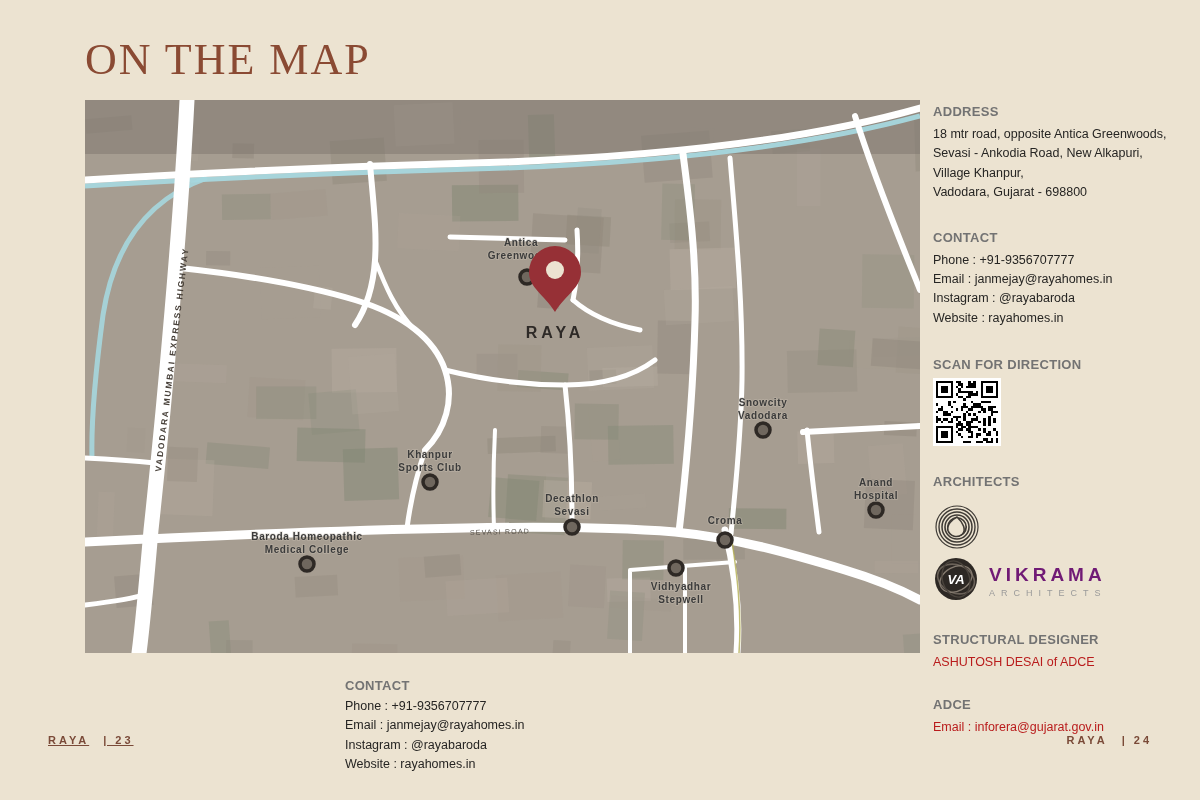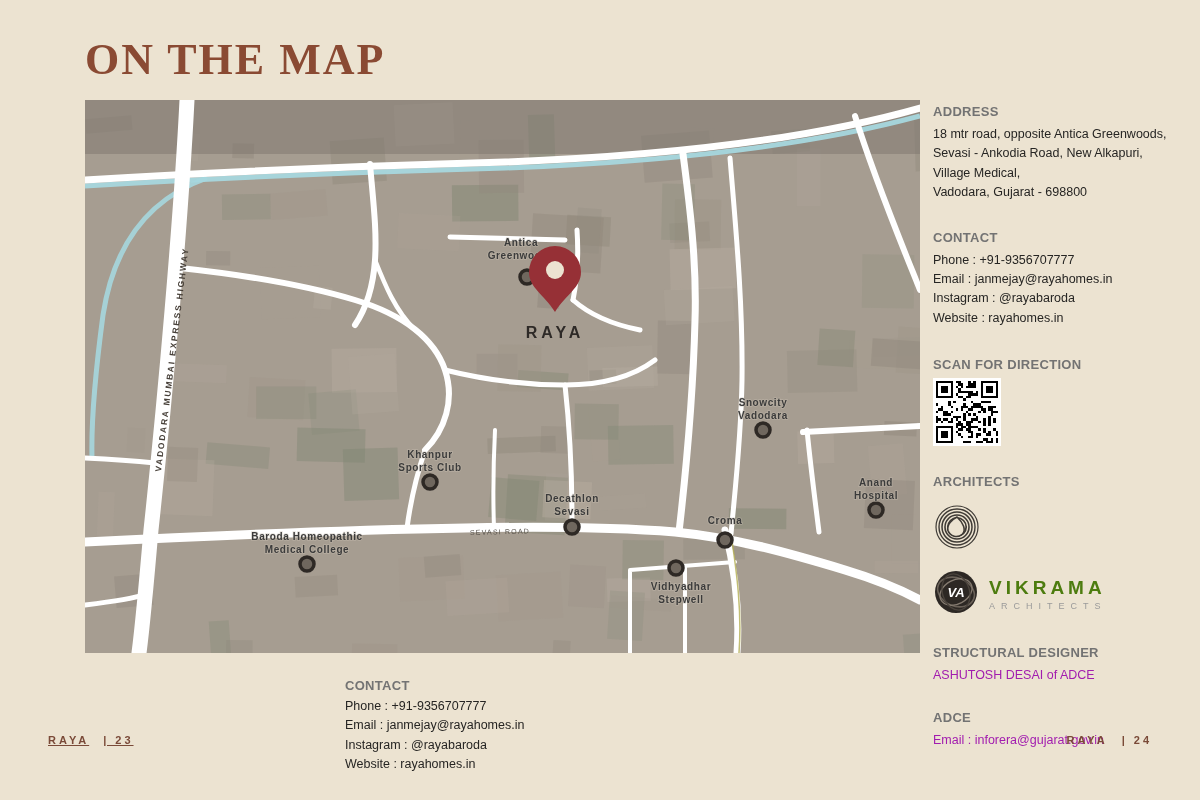--- a/index.html
+++ b/index.html
@@ -4,21 +4,21 @@
 <style>
   * { margin:0; padding:0; box-sizing:border-box; }
   html,body { width:1200px; height:800px; overflow:hidden; }
   body { background:#ece3d1; font-family:"Liberation Sans", sans-serif; position:relative; }
 
   .page { position:absolute; inset:0; }
 
   .page-title {
     position:absolute; left:85px; top:34px;
     font-family:"Liberation Serif", serif;
-    font-size:44px; font-weight:700; letter-spacing:2px;
+    font-size:44px; font-weight:400; letter-spacing:2px;
     color:#8a4a33;
   }
 
   .map-wrap { position:absolute; left:85px; top:100px; width:835px; height:553px; }
   .map-wrap svg { display:block; }
 
   .sidebar { position:absolute; left:933px; top:104px; width:240px; color:#262523; }
   .side-heading {
     font-size:13px; font-weight:700; color:#737373; letter-spacing:.3px; margin-bottom:6px;
   }
@@ -31,24 +31,24 @@
   #sec-architects { margin-bottom:12px; }
   #sec-structural { margin-bottom:25px; }
 
   .qr-box { margin-top:6px; width:68px; height:68px; background:#fff; padding:3px; }
 
   .logo-row { display:flex; align-items:center; margin-top:14px; }
   .logo-icon { flex:0 0 auto; margin-right:10px; }
   .ds-name { font-size:15.5px; letter-spacing:3.5px; color:#4f4f4f; font-weight:400; }
   .ds-sub  { font-size:10.5px; letter-spacing:1.2px; color:#6e6e6e; margin-top:1px; }
   .ds-person { font-size:12px; letter-spacing:.8px; color:#3c3c3c; margin-top:2px; }
-  .vk-name { font-size:19px; font-weight:700; letter-spacing:4px; color:#4d7c0f; }
+  .vk-name { font-size:19px; font-weight:700; letter-spacing:4px; color:#701a75; }
   .vk-sub  { font-size:9px; letter-spacing:6px; color:#9a9a9a; margin-top:2px; }
 
-  .value-line { font-size:12.5px; color:#a21caf; line-height:1.5; }
+  .value-line { font-size:12.5px; color:#b91c1c; line-height:1.5; }
 
   .bottom-contact { position:absolute; left:345px; top:678px; }
   .bottom-contact .side-heading { margin-bottom:4px; }
 
   .footer {
     position:absolute; bottom:54px; font-size:11px; font-weight:700;
     letter-spacing:3px; color:#7a4a38;
   }
   .footer-left { left:48px;text-decoration:underline; }
   .footer-right { right:48px; }
@@ -246,21 +246,21 @@
     </svg>
   </div>
 
   <div class="sidebar">
 
     <div class="section" id="sec-address">
       <div class="side-heading">ADDRESS</div>
       <div class="side-lines">
           <div>18 mtr road, opposite Antica Greenwoods,</div>
           <div>Sevasi - Ankodia Road, New Alkapuri,</div>
-          <div>Village Medical,</div>
+          <div>Village Khanpur,</div>
           <div>Vadodara, Gujarat - 698800</div>
         </div>
     </div>
 
     <div class="section" id="sec-contact">
       <div class="side-heading">CONTACT</div>
       <div class="side-lines">
           <div>Phone : +91-9356707777</div>
           <div>Email : janmejay@rayahomes.in</div>
           <div>Instagram : @rayabaroda</div>
@@ -467,21 +467,21 @@
               <circle cx="24" cy="24" r="18" stroke-width="1.4"></circle>
               <circle cx="24" cy="24" r="15" stroke-width="1.5"></circle>
               <circle cx="24" cy="24" r="12" stroke-width="1.6"></circle>
               <circle cx="24" cy="24" r="9.2" stroke-width="1.7"></circle>
             </g>
             <path d="M24,14 C30,19.5 33.5,27 29.5,31 C24.5,35.5 17,33.5 15,27.5 C13.5,21.5 19,16.5 24,14 Z" fill="#ece3d1" stroke="#3f3b36" stroke-width="1.6"></path>
           </svg>
         </span>
       </div>
 
-      <div class="logo-row" style="margin-top:14px;">
+      <div class="logo-row" style="margin-top:1px;">
         <span class="logo-icon">
           <svg width="46" height="46" viewBox="0 0 46 46">
             <circle cx="23" cy="23" r="21" fill="#2d2824"></circle>
             <g fill="none" stroke-linecap="round">
               <ellipse cx="23" cy="23" rx="19" ry="14" stroke="#6a6158" stroke-width="1.6" transform="rotate(22 23 23)"></ellipse>
               <ellipse cx="23" cy="23" rx="17" ry="12" stroke="#857b70" stroke-width="1.3" transform="rotate(-28 23 23)"></ellipse>
               <ellipse cx="23" cy="23" rx="18.5" ry="13.5" stroke="#4a433c" stroke-width="1.4" transform="rotate(72 23 23)"></ellipse>
             </g>
             <text x="23" y="28" text-anchor="middle" font-family="Liberation Sans, sans-serif" font-size="13" font-weight="700" font-style="italic" fill="#ffffff">VA</text>
           </svg>

